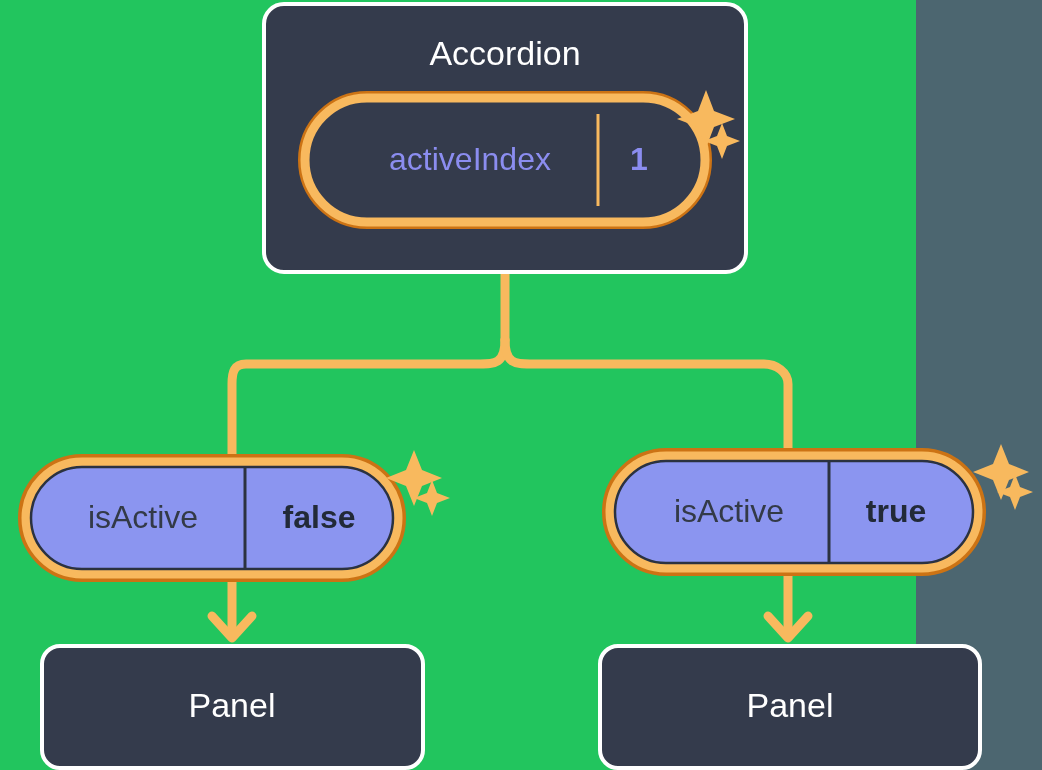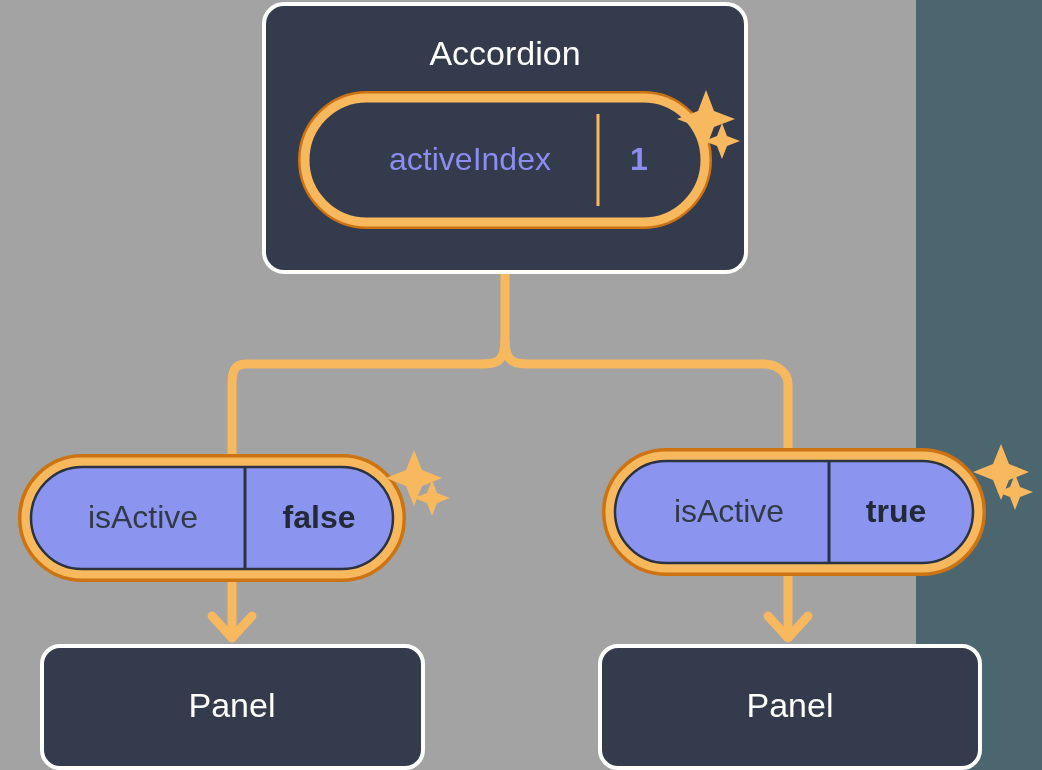--- a/index.html
+++ b/index.html
@@ -10,21 +10,21 @@
     width: 1042px;
     height: 770px;
     overflow: hidden;
     font-family: "Liberation Sans", sans-serif;
     background: #4c6670;
   }
   #stage {
     position: relative;
     width: 916px;
     height: 770px;
-    background: #a3a3a3;
+    background: #22c55e;
   }
   #stage svg.layer {
     position: absolute;
     left: 0;
     top: 0;
     width: 1042px;
     height: 770px;
   }
   .node-text {
     font-family: "Liberation Sans", sans-serif;

